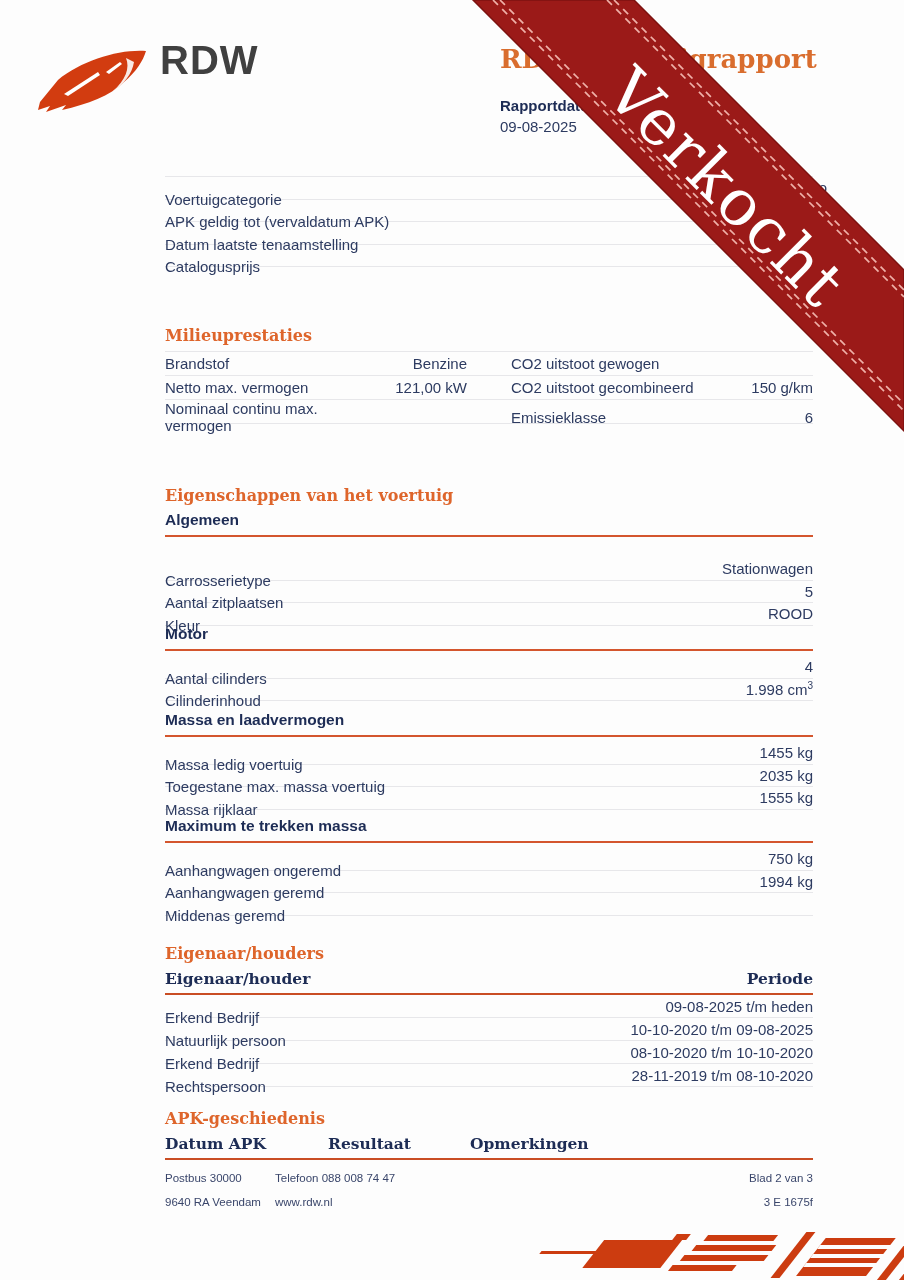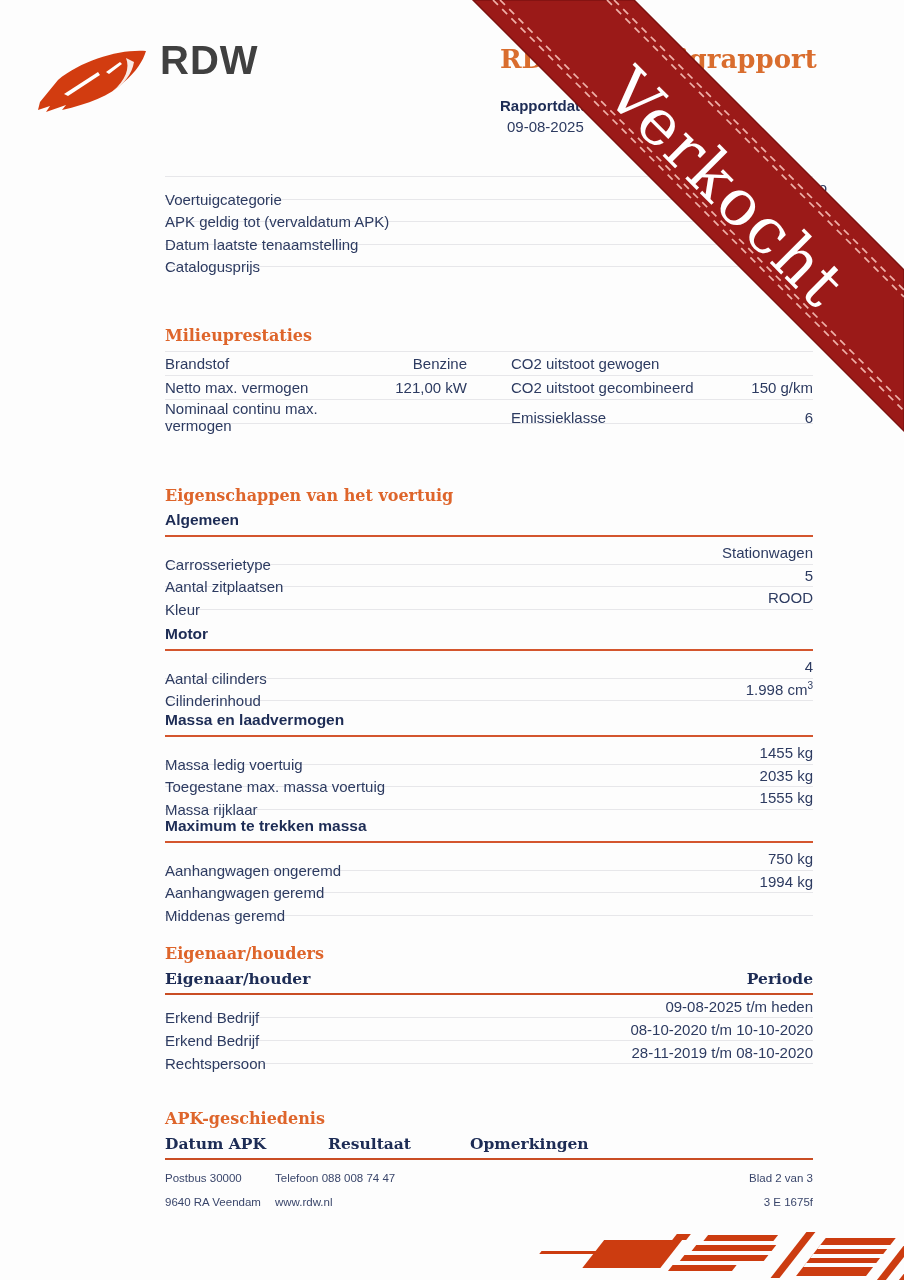--- a/index.html
+++ b/index.html
@@ -5,21 +5,21 @@
   html,body{margin:0;padding:0;background:#ffffff;}
   .page{position:relative;width:904px;height:1280px;background:#fdfdfd;overflow:hidden;
         font-family:"Liberation Sans",sans-serif;color:#2d3b61;}
   .abs{position:absolute;}
 
   
   .brand{left:160px;top:38px;font-size:40px;font-weight:bold;color:#404040;letter-spacing:1px;}
   .doc-title{left:500px;top:44px;font-family:"DejaVu Serif",serif;font-weight:bold;
              font-size:26px;color:#d96d2e;white-space:nowrap;}
   .rep-label{left:500px;top:97px;font-size:15px;font-weight:bold;color:#1d2c55;}
-  .rep-date{left:500px;top:118px;font-size:15px;color:#2d3b61;margin-left:7px;}
+  .rep-date{left:500px;top:118px;font-size:15px;color:#2d3b61;}
 
   
   .section{left:165px;width:648px;}
   .sec-title{font-family:"DejaVu Serif",serif;font-weight:bold;font-size:16px;color:#de652b;
              margin:0 0 6px 0;}
   .sub-title{font-size:15.5px;font-weight:bold;color:#1d2c55;padding-bottom:6px;
              border-bottom:2px solid #d4562e;}
   .rows{border-top:1px solid #e7e7ea;}
   .rows.no-top{border-top:none;}
   .row{display:flex;align-items:center;height:21.5px;border-bottom:1px solid #e7e7ea;
@@ -114,21 +114,21 @@
         <span></span>
         <span>Emissieklasse</span>
         <span class="v">6</span>
       </div>
     </div>
   </div>
 
   <div class="abs section" style="top:486px;">
     <div class="sec-title">Eigenschappen van het voertuig</div>
     <div class="sub-title">Algemeen</div>
-    <div class="rows no-top" style="padding-top:5px;">
+    <div class="rows no-top" style="padding-top:21px;">
       <div class="row">
         <span class="lbl">Carrosserietype</span>
         <span class="val">Stationwagen</span>
       </div>
       <div class="row">
         <span class="lbl">Aantal zitplaatsen</span>
         <span class="val">5</span>
       </div>
       <div class="row">
         <span class="lbl">Kleur</span>
@@ -190,20 +190,24 @@
   <div class="abs section" style="top:944px;">
     <div class="sec-title">Eigenaar/houders</div>
     <div class="thead">
       <span>Eigenaar/houder</span>
       <span class="right">Periode</span>
     </div>
     <div class="rows no-top">
       <div class="row" style="height:22px;">
         <span class="lbl">Erkend Bedrijf</span>
         <span class="val">09-08-2025 t/m heden</span>
+      </div>
+      <div class="row" style="height:22px;">
+        <span class="lbl">Natuurlijk persoon</span>
+        <span class="val">10-10-2020 t/m 09-08-2025</span>
       </div>
       <div class="row" style="height:22px;">
         <span class="lbl">Erkend Bedrijf</span>
         <span class="val">08-10-2020 t/m 10-10-2020</span>
       </div>
       <div class="row" style="height:22px;justify-content:flex-end;">
         <span class="lbl">Rechtspersoon</span>
         <span class="val">28-11-2019 t/m 08-10-2020</span>
       </div>
     </div>

